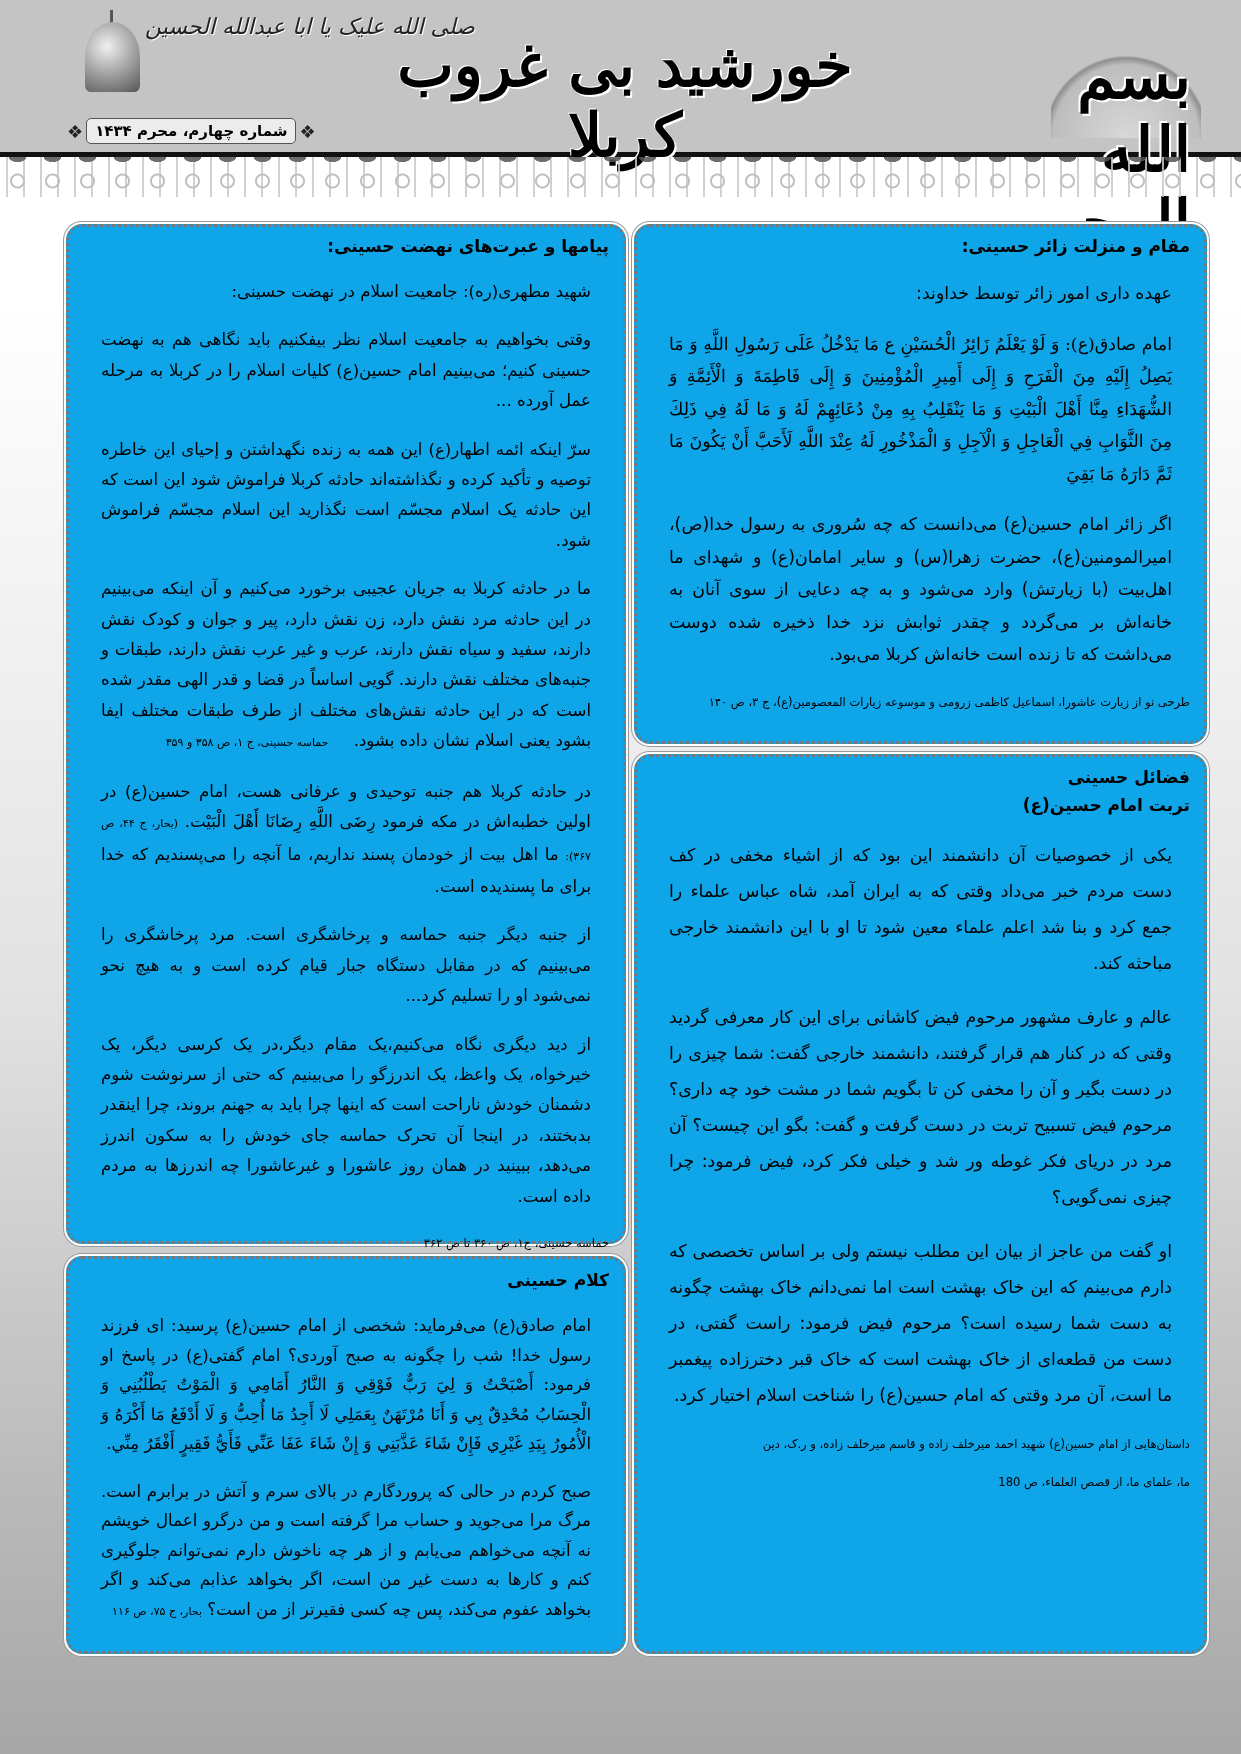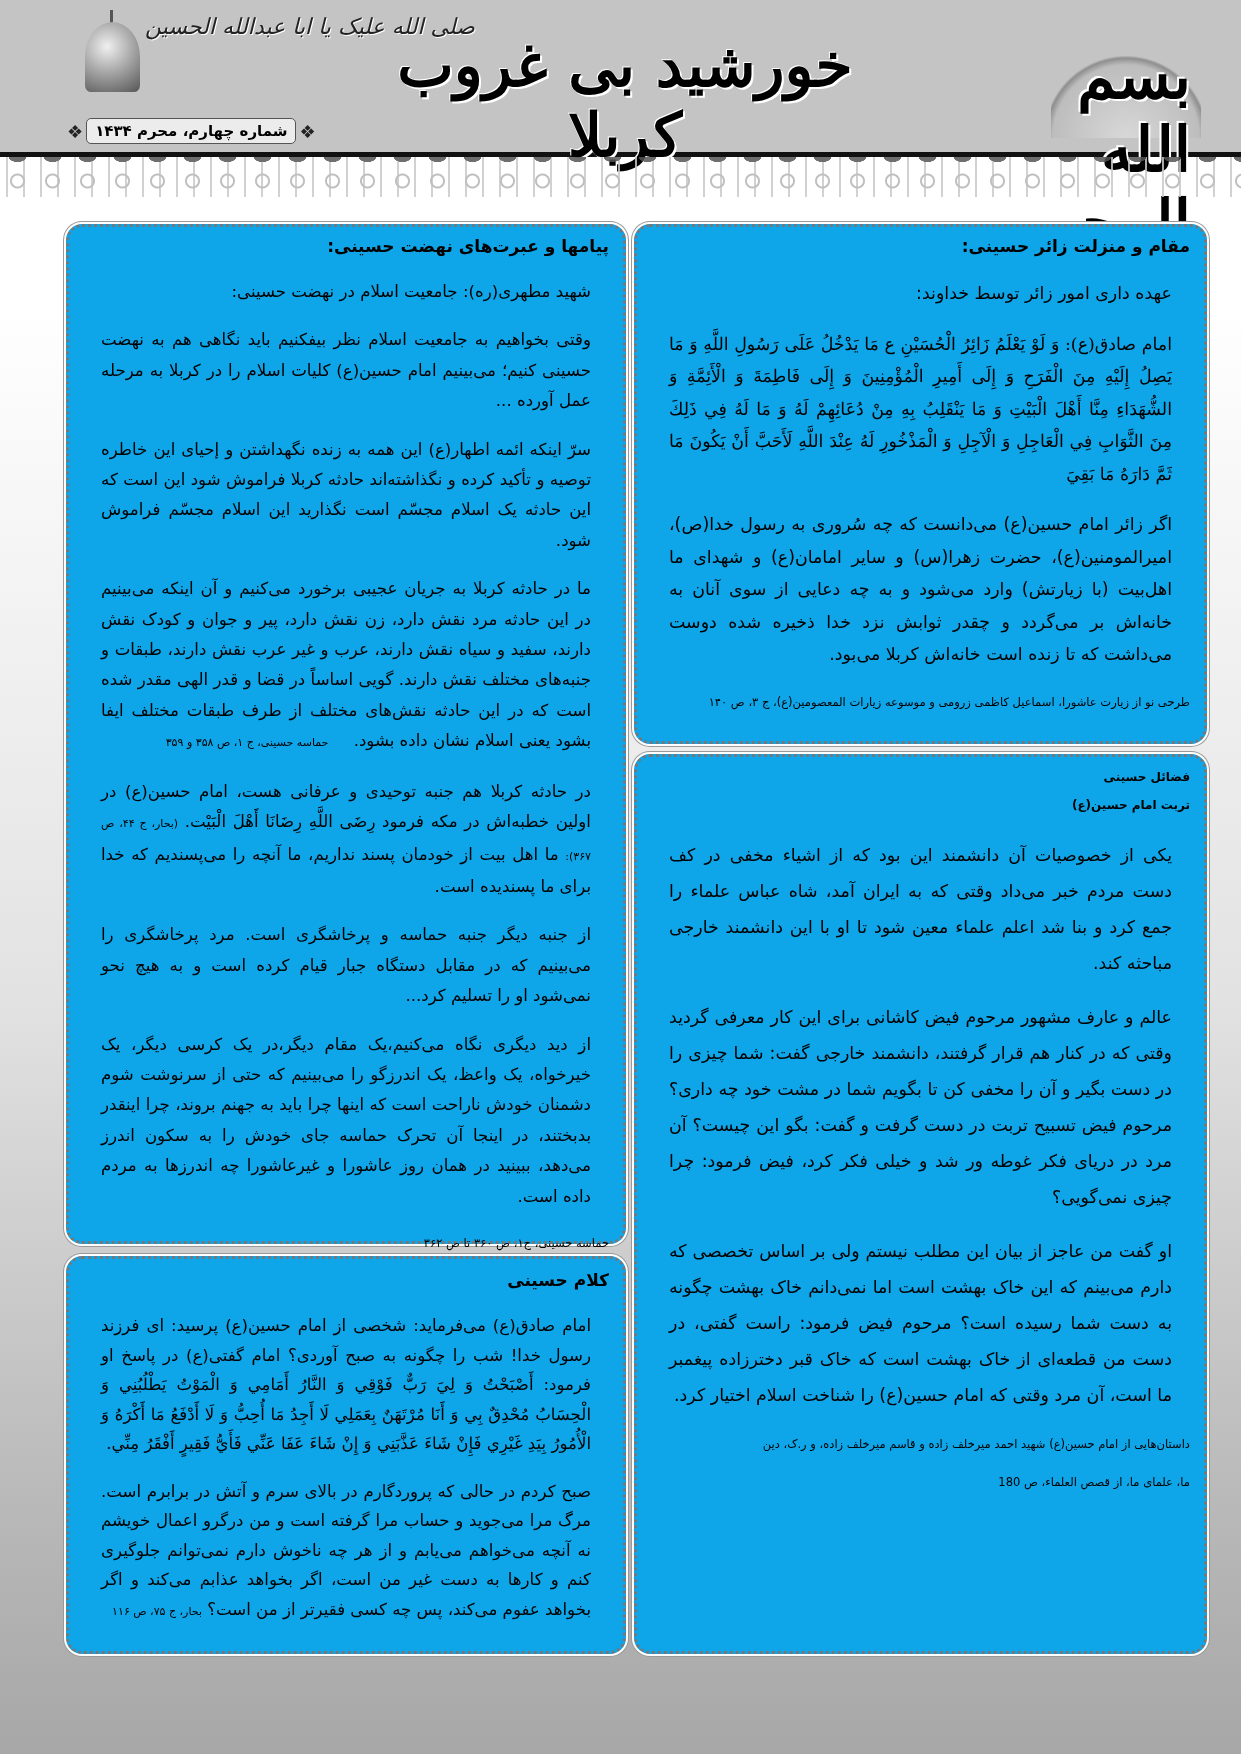--- a/index.html
+++ b/index.html
@@ -84,21 +84,21 @@
   }
   .panel p.quote { font-family:"DejaVu Serif", serif; }
   .panel .ref { font-size:11.5px; line-height:26px; display:block; }
   .panel .ref-inline { font-size:11px; }
   .p-zaer   { left:634px; top:224px; width:573px; height:520px; padding:6px 14px 0 14px; }
   .p-fazael { left:634px; top:754px; width:573px; height:900px; padding:6px 14px 0 14px; }
   .p-payam  { left:66px;  top:224px; width:560px; height:1020px; padding:6px 14px 0 14px; }
   .p-kalam  { left:66px;  top:1256px; width:560px; height:398px; padding:8px 14px 0 14px; }
   .p-zaer p { font-size:17.4px; line-height:32.5px; }
   .p-fazael p { font-size:17.4px; line-height:36px; }
-  .p-fazael h2 { font-size:12px; line-height:28px; }
+  .p-fazael h2 { font-size:17px; line-height:28px; }
   .p-payam p { line-height:30.4px; }
   .p-kalam p { line-height:29.5px; }
 </style>
 </head>
 <body>
 
 <div class="masthead">
   <div class="bismillah">
     <div class="arc"></div>
     <div class="calli">بسم الله الرحمن الرحیم</div>

